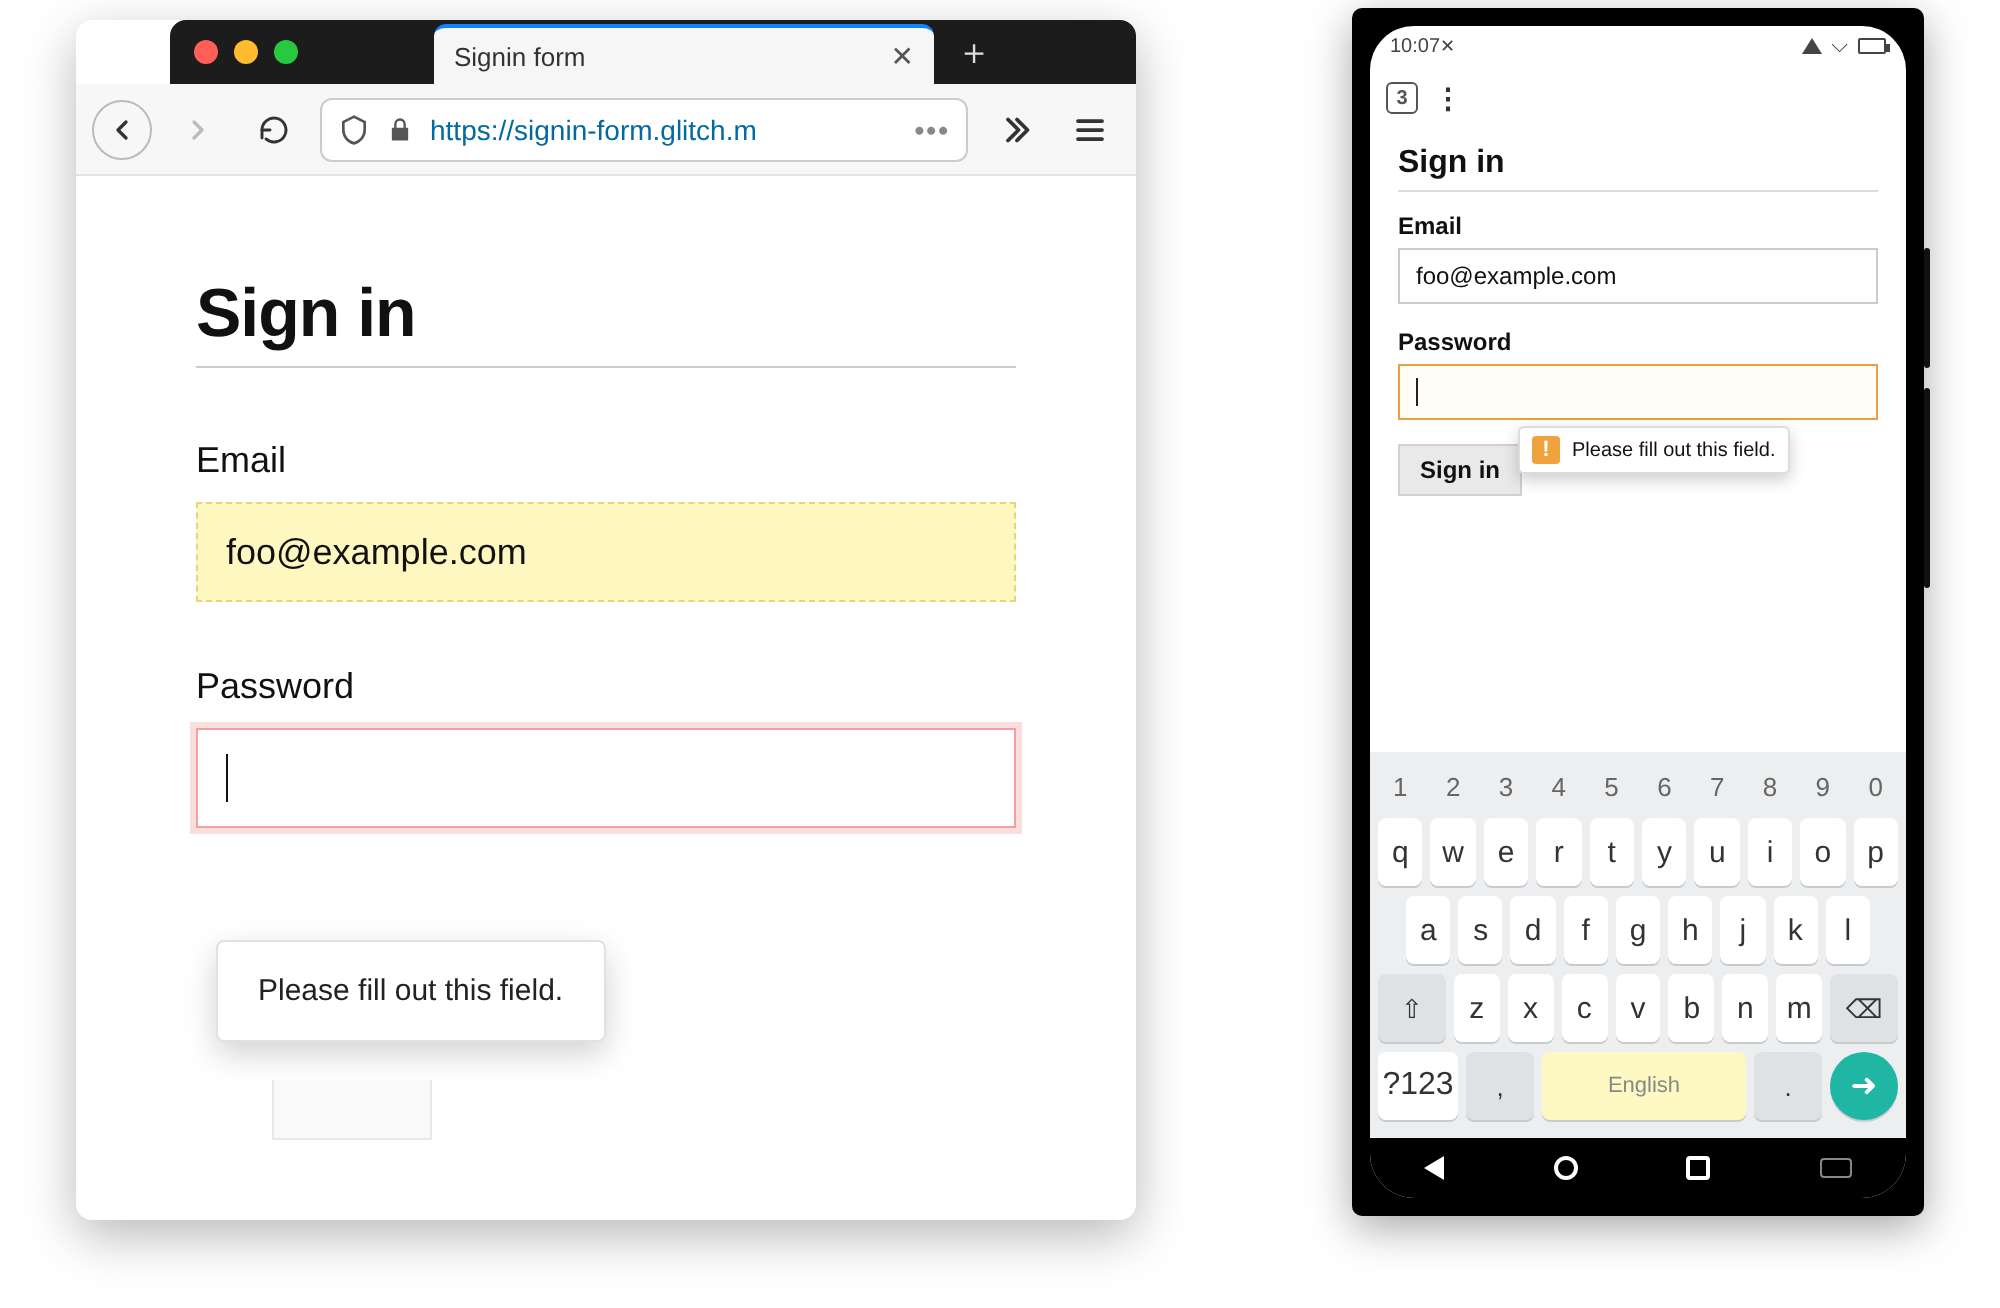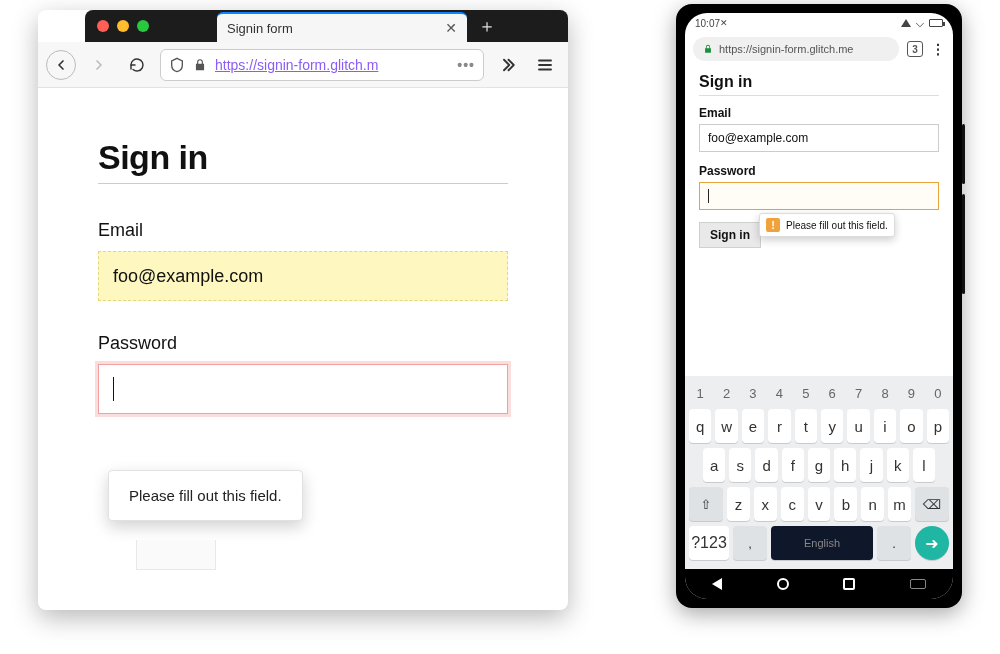--- a/index.html
+++ b/index.html
@@ -93,21 +93,21 @@
     border: 1px solid #ccc;
     border-radius: 6px;
     background: #fff;
     display: flex;
     align-items: center;
     padding: 0 8px;
     gap: 8px;
     overflow: hidden;
     font-size: 14px;
   }
-  .urlhost { color: #8b5cf6; white-space: nowrap; overflow: hidden; text-overflow: clip; flex:1 1 auto;text-decoration:underline; }
+  .urlhost { color: #0369a1; white-space: nowrap; overflow: hidden; text-overflow: clip; flex:1 1 auto; }
   .urlbar .meat { color: #888; font-weight:700; letter-spacing:1px; }
   .content {
     padding: 50px 60px 20px 60px;
     position: relative;
   }
   .content h1 {
     font-size: 34px;
     margin: 0 0 6px 0;
     font-weight: 600;
     letter-spacing: -0.5px;
@@ -163,21 +163,21 @@
   }
 
   
   .phone {
     position: absolute;
     right: 38px;
     top: 4px;
     width: 286px;
     height: 604px;
     background: #000;
-    border-radius: 16px;
+    border-radius: 5px;
     padding: 9px;
     box-shadow: 0 6px 22px rgba(0,0,0,.35);
   }
   .phone .side-btn {
     position:absolute;
     right:-3px;
     width:3px;
     background:#111;
     border-radius:2px;
   }
@@ -317,21 +317,21 @@
     display:flex;align-items:center;justify-content:center;
     font-size:15px;
     color:#333;
     box-shadow: 0 1px 0 rgba(0,0,0,.15);
     min-width:0;
   }
   .krow.nums .key { background:transparent; box-shadow:none; color:#666; height:22px; font-size:13px; }
   .krow.r2 { padding:0 14px; }
   .key.fn { background:#dfe2e5; flex:0 0 34px; font-size:13px; }
   .key.wide { flex:0 0 40px; font-size:16px; }
-  .key.space { flex:1; background:#0f172a; font-size:11px; color:#888; }
+  .key.space { flex:1; background:#fef9c3; font-size:11px; color:#888; }
   .key.go {
     flex:0 0 34px;
     background:#1fb6a4;
     color:#fff;
     border-radius:50%;
     height:34px;
     font-size:16px;
   }
   .navbar {
     height:30px;
@@ -449,28 +449,20 @@
         <span style="font-size:9px;">✕</span>
         <span style="flex:1"></span>
         <div class="right">
           <div class="tri"></div>
           <span class="wifi">⌵</span>
           <div class="batt"></div>
         </div>
       </div>
 
       <div class="m-urlrow">
-        <div class="m-urlbar">
-          <span style="color:#1a8f3c;">
-            <svg width="10" height="10" viewBox="0 0 24 24" fill="#1a8f3c">
-                <path d="M17 10V7a5 5 0 0 0-10 0v3H5v11h14V10h-2zm-8 0V7a3 3 0 1 1 6 0v3H9z"></path>
-              </svg>
-          </span>
-          <span>https://signin-form.glitch.me</span>
-        </div>
         <div class="m-tabcount">
           <span>3</span>
         </div>
         <div class="m-more">⋮</div>
       </div>
 
       <div class="m-content">
         <h2>Sign in</h2>
         <div class="m-rule"></div>
 

